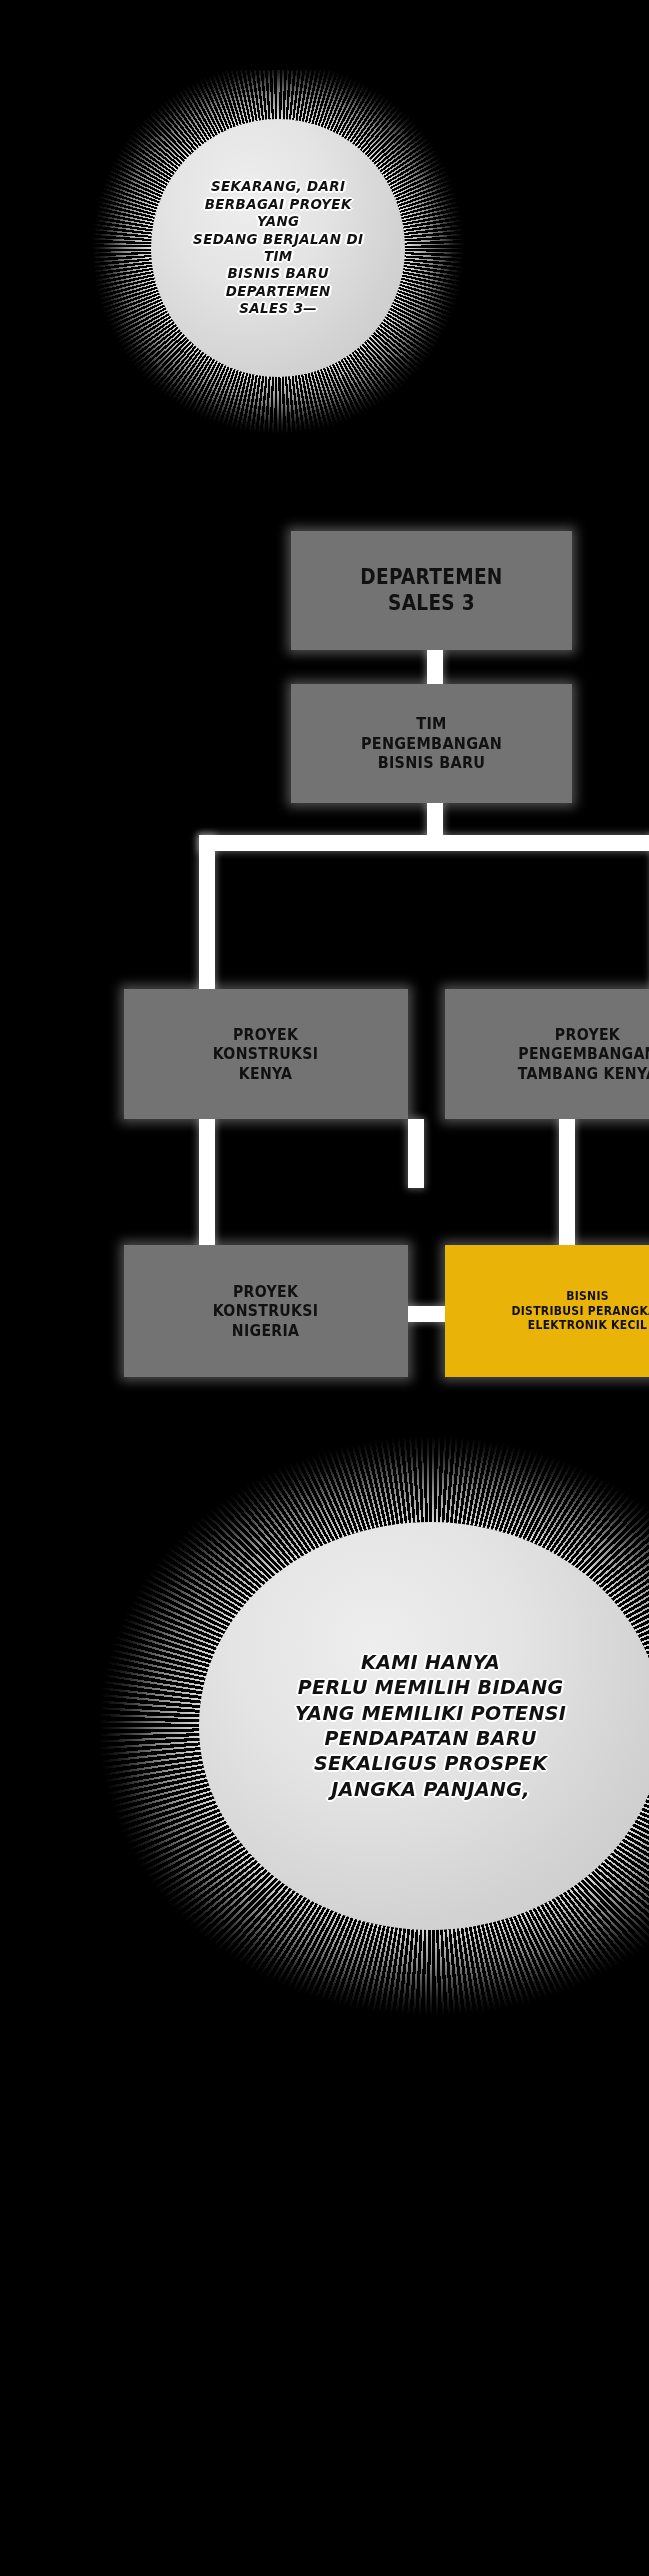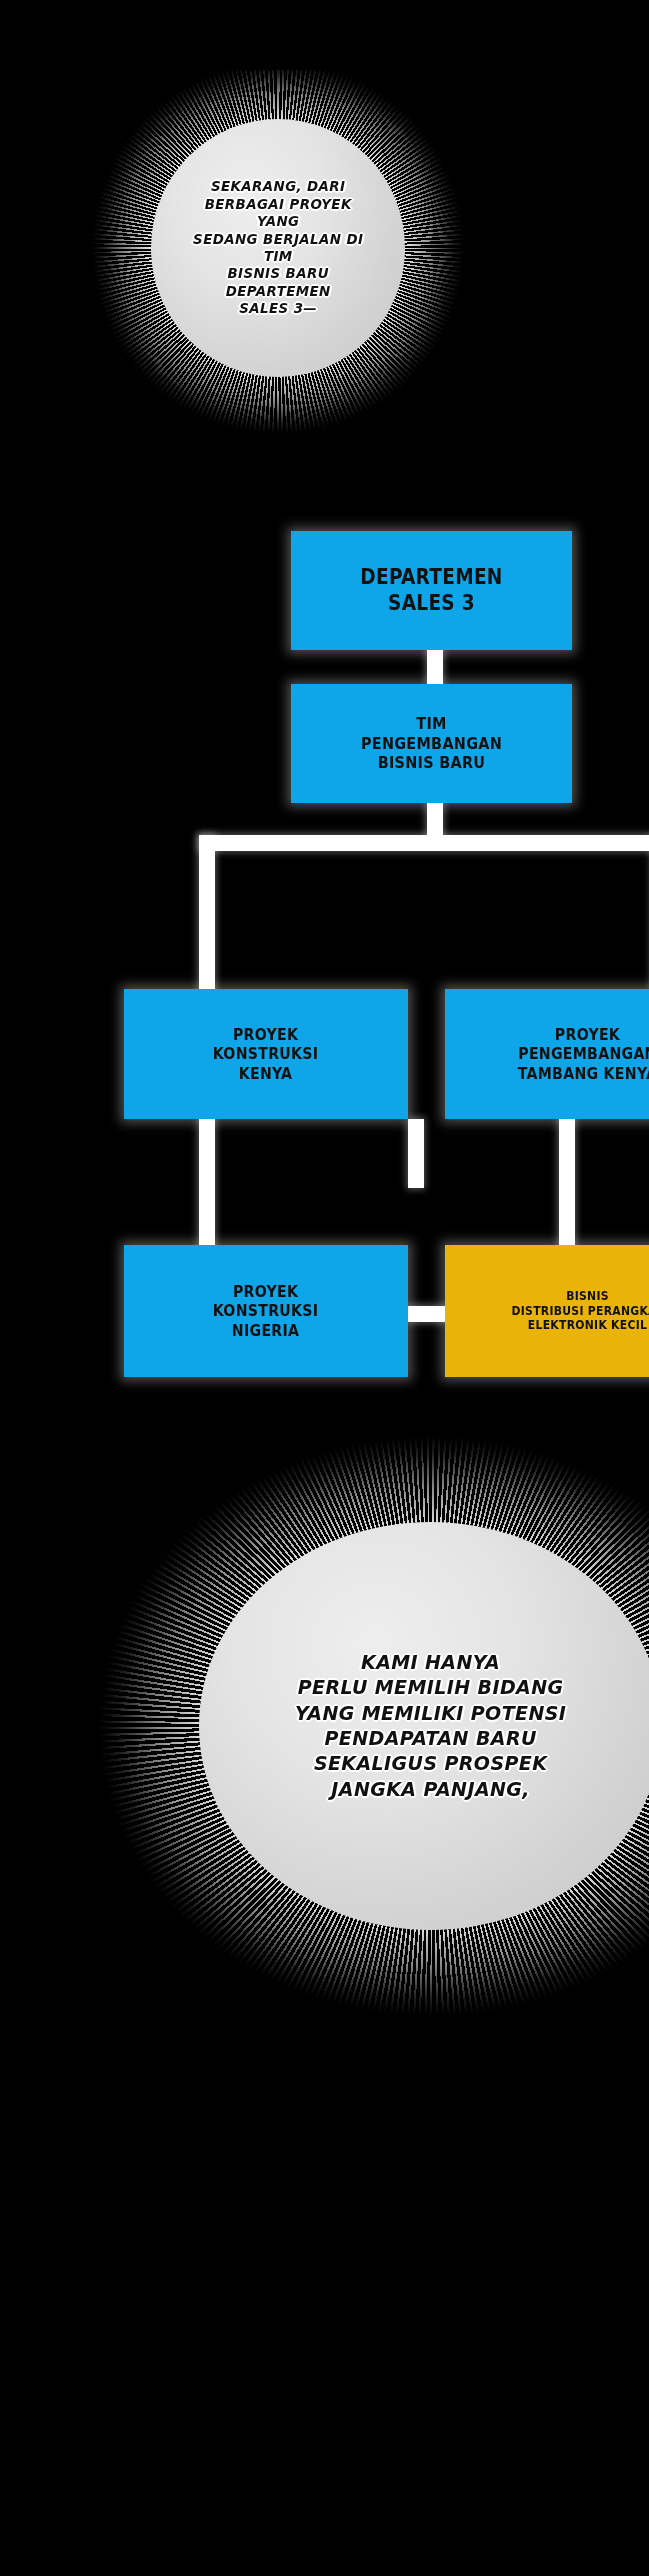--- a/index.html
+++ b/index.html
@@ -77,21 +77,21 @@
   
   #bubble-bottom { left:-6.9px; top:1330px; width:664px; height:580px; }
   #bubble-bottom .bubble-core { left:100px; top:86px; width:463px; height:408px; }
   #bubble-bottom .bubble-text { font-size:19px; width:428px; line-height:1.33; }
 
   
   .chart { position:absolute; left:0; top:0; width:650px; height:1300px; }
 
   .node {
     position:absolute;
-    background:#0ea5e9;
+    background:#737373;
     display:flex;
     align-items:center;
     justify-content:center;
     text-align:center;
     color:#111111;
     font-family:"DejaVu Sans Condensed","DejaVu Sans", sans-serif;
     font-weight:bold;
     letter-spacing:0.3px;
     line-height:1.22;
     white-space:pre-line;

